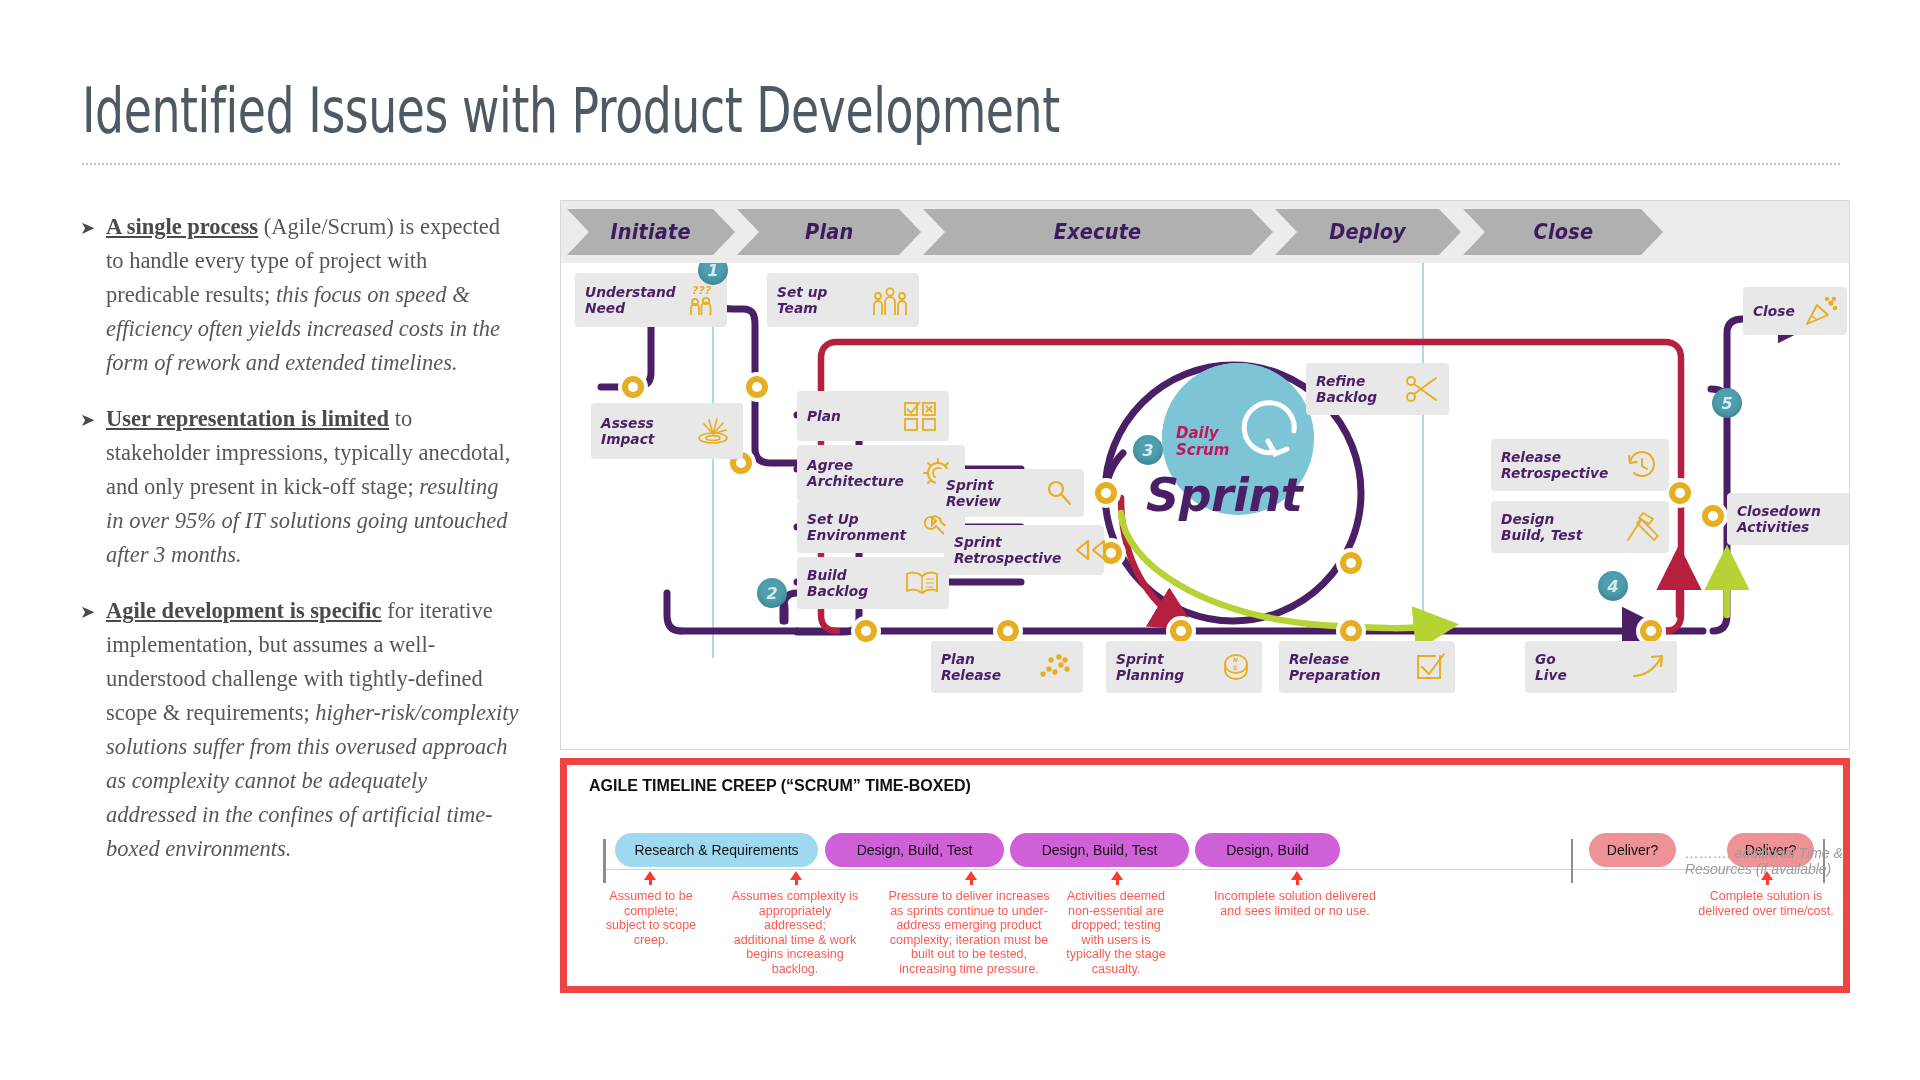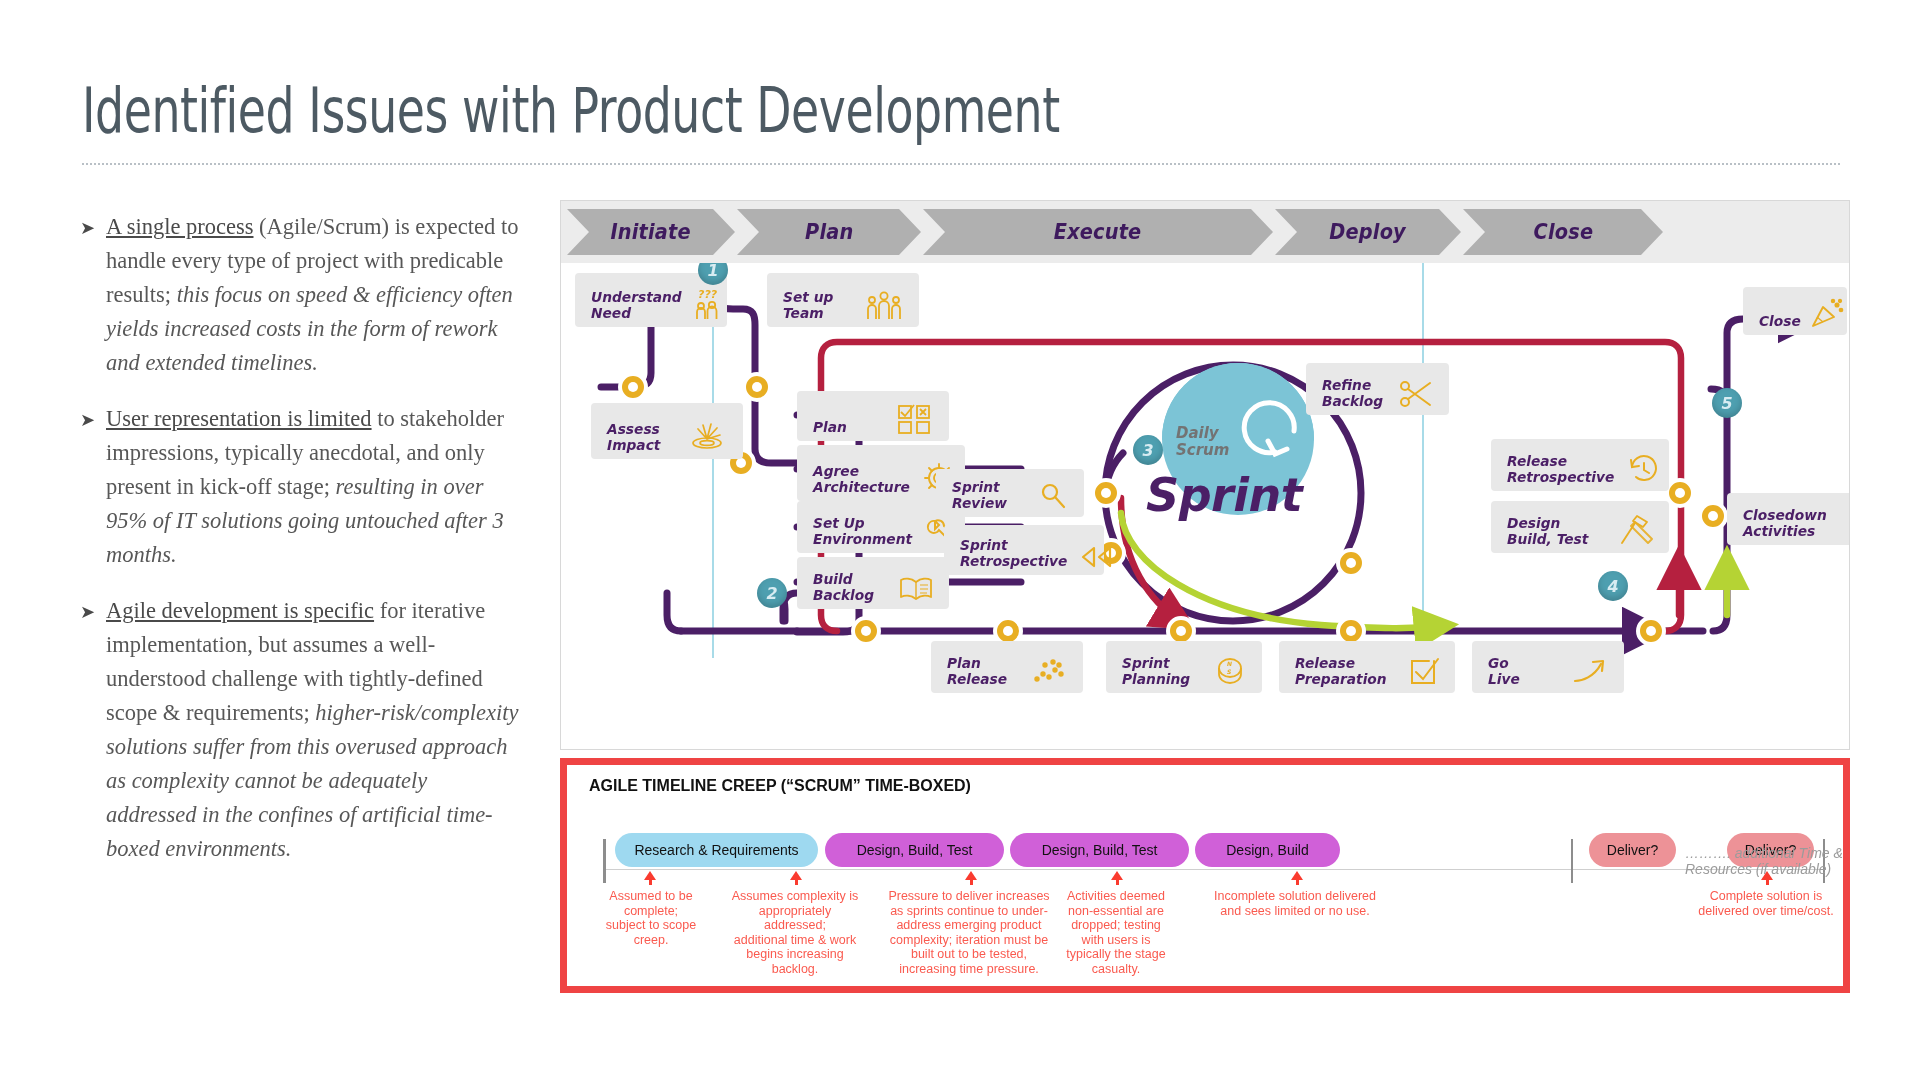--- a/index.html
+++ b/index.html
@@ -30,21 +30,21 @@
     position:absolute; left:80px; top:210px; width:440px;
     font-family:"Liberation Serif","DejaVu Serif",serif;
     color:#575757;
   }
   .bullet { display:flex; margin-bottom:22px; }
   .bullet-marker {
     flex:0 0 auto; width:26px; font-size:18px; color:#4a4a4a;
     line-height:34px; padding-top:1px;
   }
   .bullet-text { flex:1 1 auto; font-size:22.5px; line-height:34px; }
-  .bullet-text .lead { font-weight:normal; text-decoration:underline; color:#4a4a4a; }
+  .bullet-text .lead { font-weight:bold; text-decoration:underline; color:#4a4a4a; }
   .bullet-text .emph { font-style:italic; }
 
   
   #diagram-frame {
     position:absolute; left:560px; top:200px; width:1290px; height:550px;
     background:#ffffff; border:1px solid #d8d8d8;
   }
   #phase-band {
     position:absolute; left:0; top:0; width:100%; height:62px;
     background:#ececec;
@@ -62,36 +62,36 @@
     color:#3e1a5e; letter-spacing:0.2px;
     transform:scaleX(0.92);
   }
 
   #diagram-body { position:absolute; left:0; top:62px; width:100%; height:455px; overflow:hidden; }
   #diagram-svg { position:absolute; left:0; top:0; }
 
   
   .node {
     position:absolute; background:#e8e8e8; border-radius:4px;
-    display:flex; align-items:flex-end; padding:6px 16px;
+    display:flex; align-items:center; padding:6px 10px;
     font-family:"DejaVu Sans","Liberation Sans",sans-serif;
     font-style:italic; font-weight:bold; font-size:14.5px; line-height:16px;
     color:#4b1f66; white-space:pre-line;
   }
   .node .nlabel { flex:1 1 auto; transform:scaleX(0.95); transform-origin:left center; }
   .node .nicon { flex:0 0 auto; margin-left:7px; color:#e8ae22; display:flex; align-items:center; }
 
   .sprint-word {
     position:absolute;
     font-family:"DejaVu Sans","Liberation Sans",sans-serif;
     font-style:italic; font-weight:bold; font-size:46px;
     color:#4b1f66; letter-spacing:-0.5px;
   }
   .daily-label {
-    position:absolute; color:#737373;
+    position:absolute; color:#be185d;
     font-family:"DejaVu Sans","Liberation Sans",sans-serif;
     font-style:italic; font-weight:bold; font-size:15px; line-height:17px;
     white-space:pre-line; text-align:left;
   }
   .num-badge {
     position:absolute; width:30px; height:30px; border-radius:50%;
     background:#4e9fb0; color:#d7ecf2;
     display:flex; align-items:center; justify-content:center;
     font-family:"DejaVu Sans","Liberation Sans",sans-serif;
     font-style:italic; font-weight:bold; font-size:16px;
@@ -464,21 +464,21 @@
       <span class="nlabel">Release
 Preparation</span>
       <span class="nicon">
         <svg width="32" height="30" viewBox="0 0 32 30" fill="none" stroke="#e8ae22" stroke-width="2" stroke-linecap="round">
           <path d="M27,4 v22 H5 V4 h17"></path>
             <path d="M9,15 l7,7 L31,2"></path>
         </svg>
       </span>
     </div>
 
-    <div class="node" style="left:911px;top:378px;width:152px;height:52px;">
+    <div class="node" style="left:964px;top:378px;width:152px;height:52px;">
       <span class="nlabel">Go
 Live</span>
       <span class="nicon">
         <svg width="36" height="30" viewBox="0 0 36 30" fill="none" stroke="#e8ae22" stroke-width="2.2" stroke-linecap="round" stroke-linejoin="round">
           <path d="M3,24 C10,24 22,20 29,7"></path>
             <path d="M21,5 L31,4 L30,14"></path>
         </svg>
       </span>
     </div>
 

